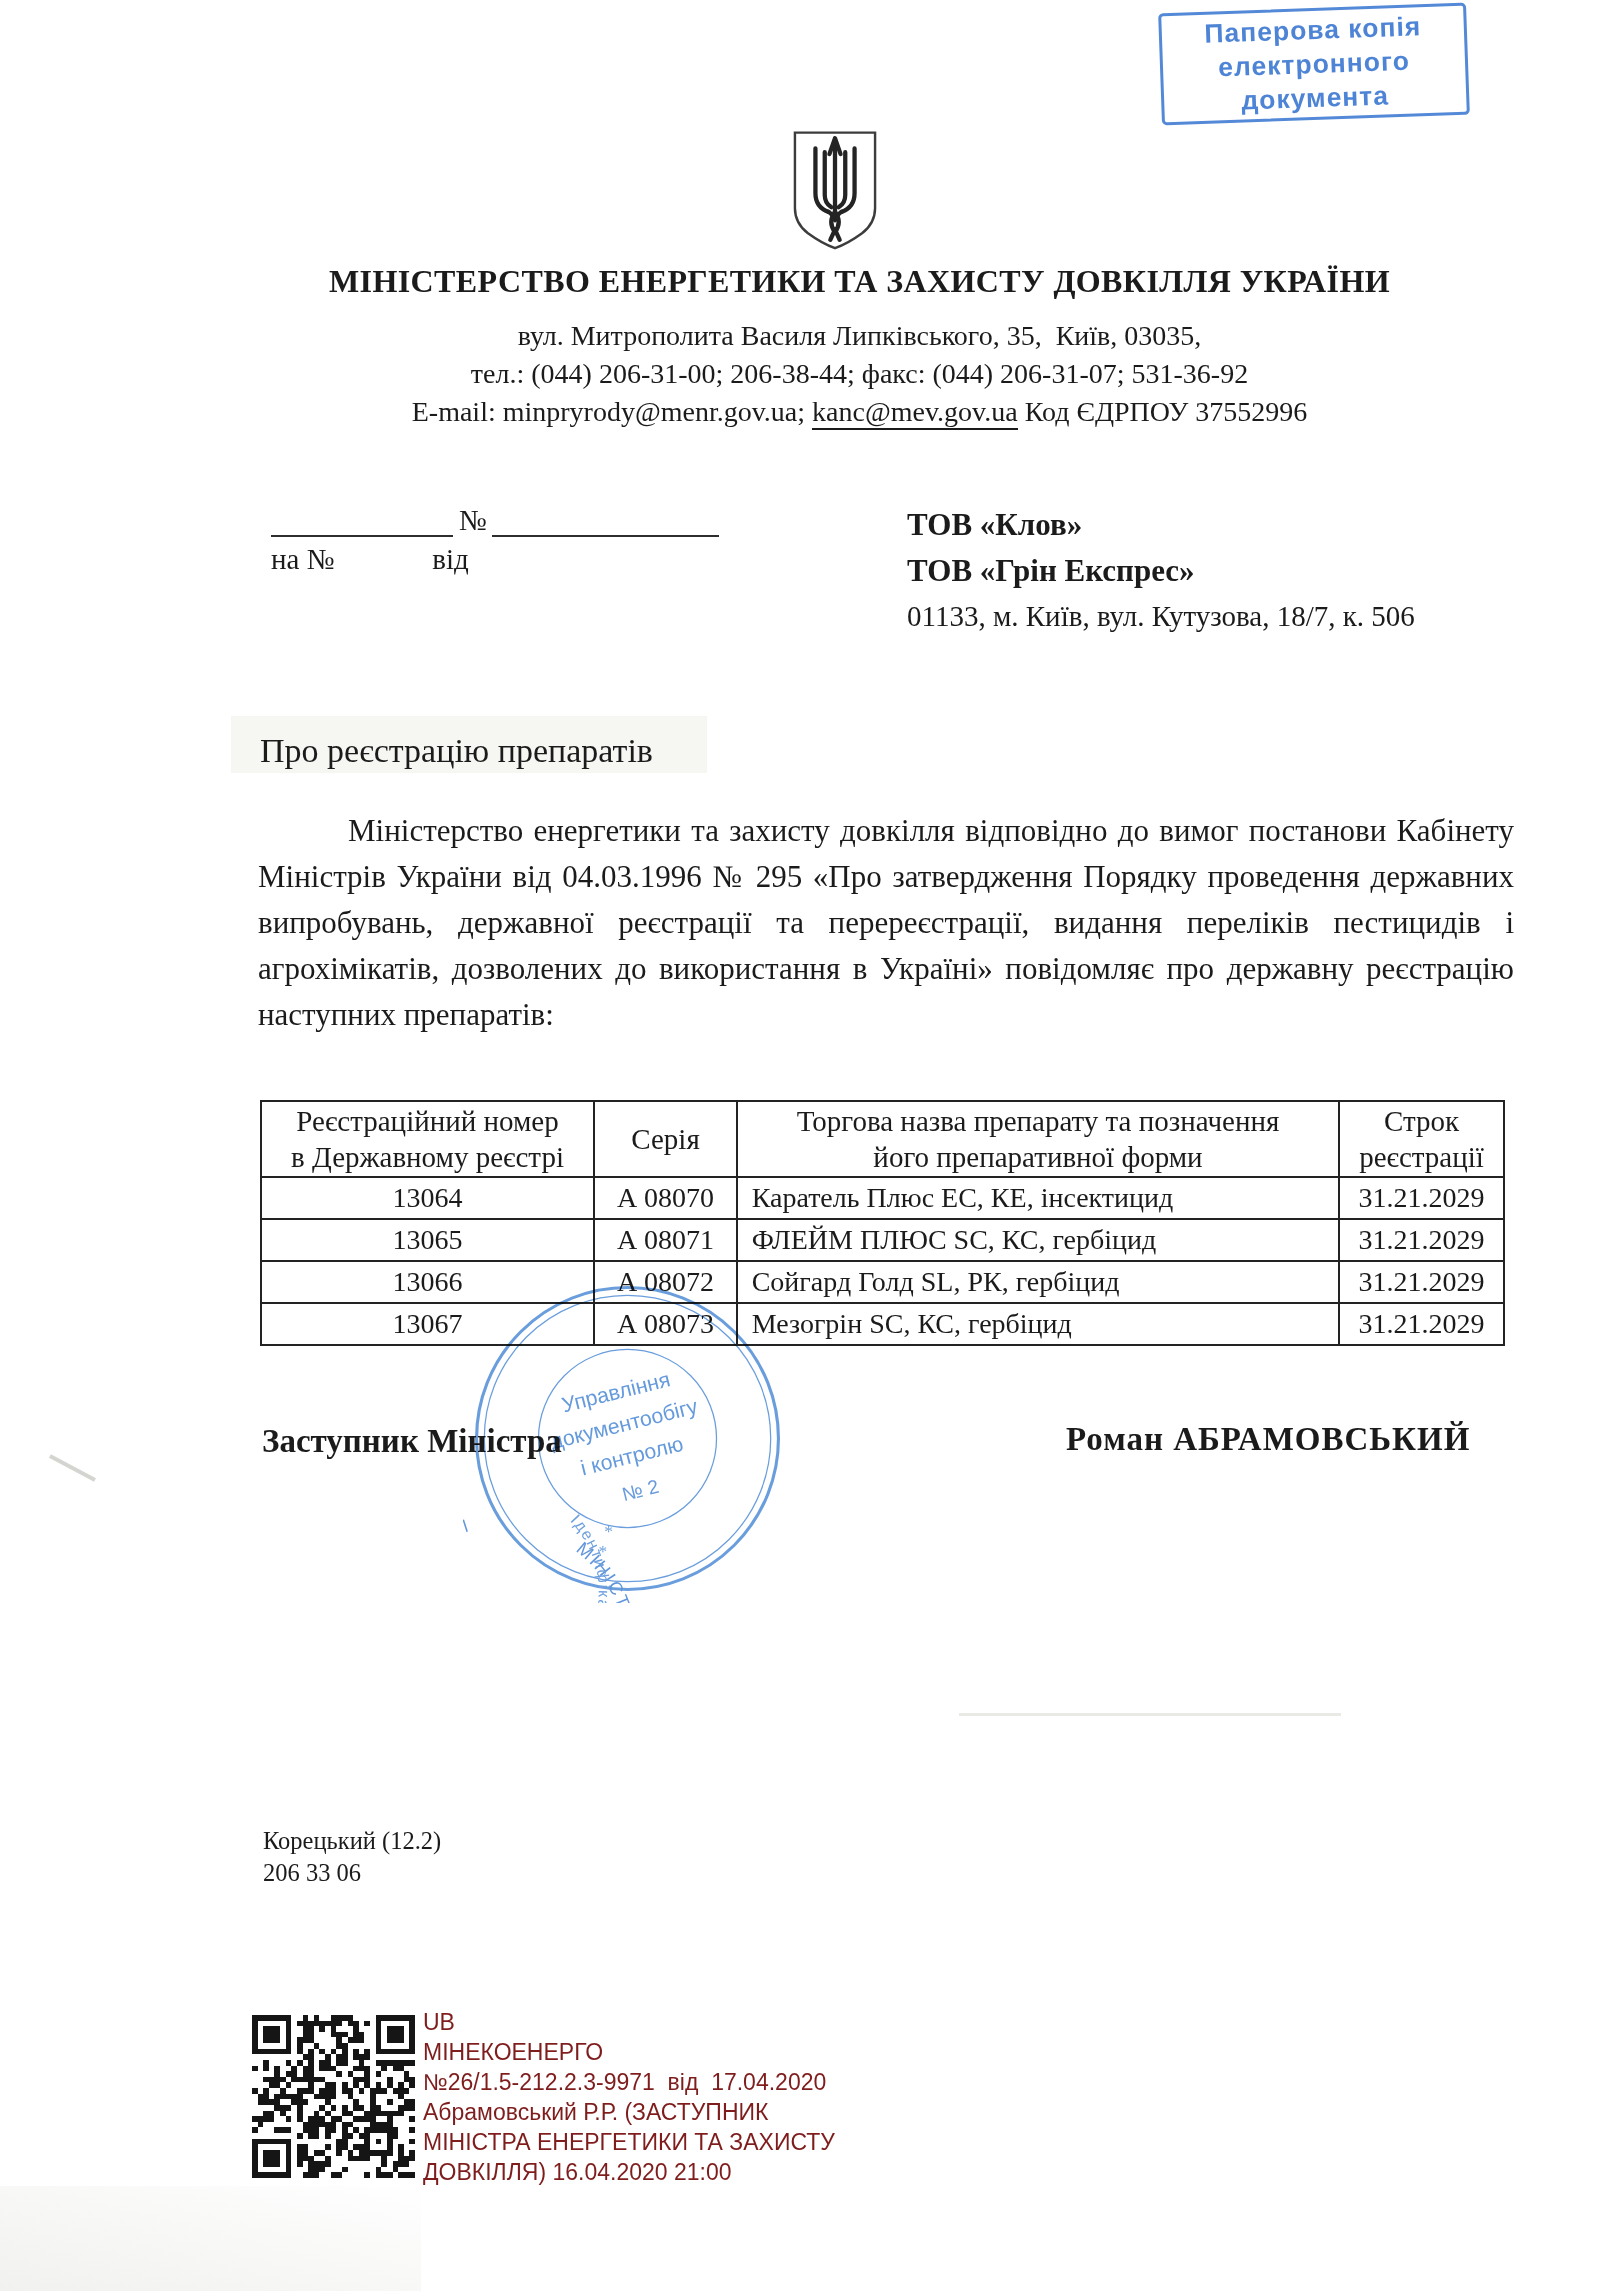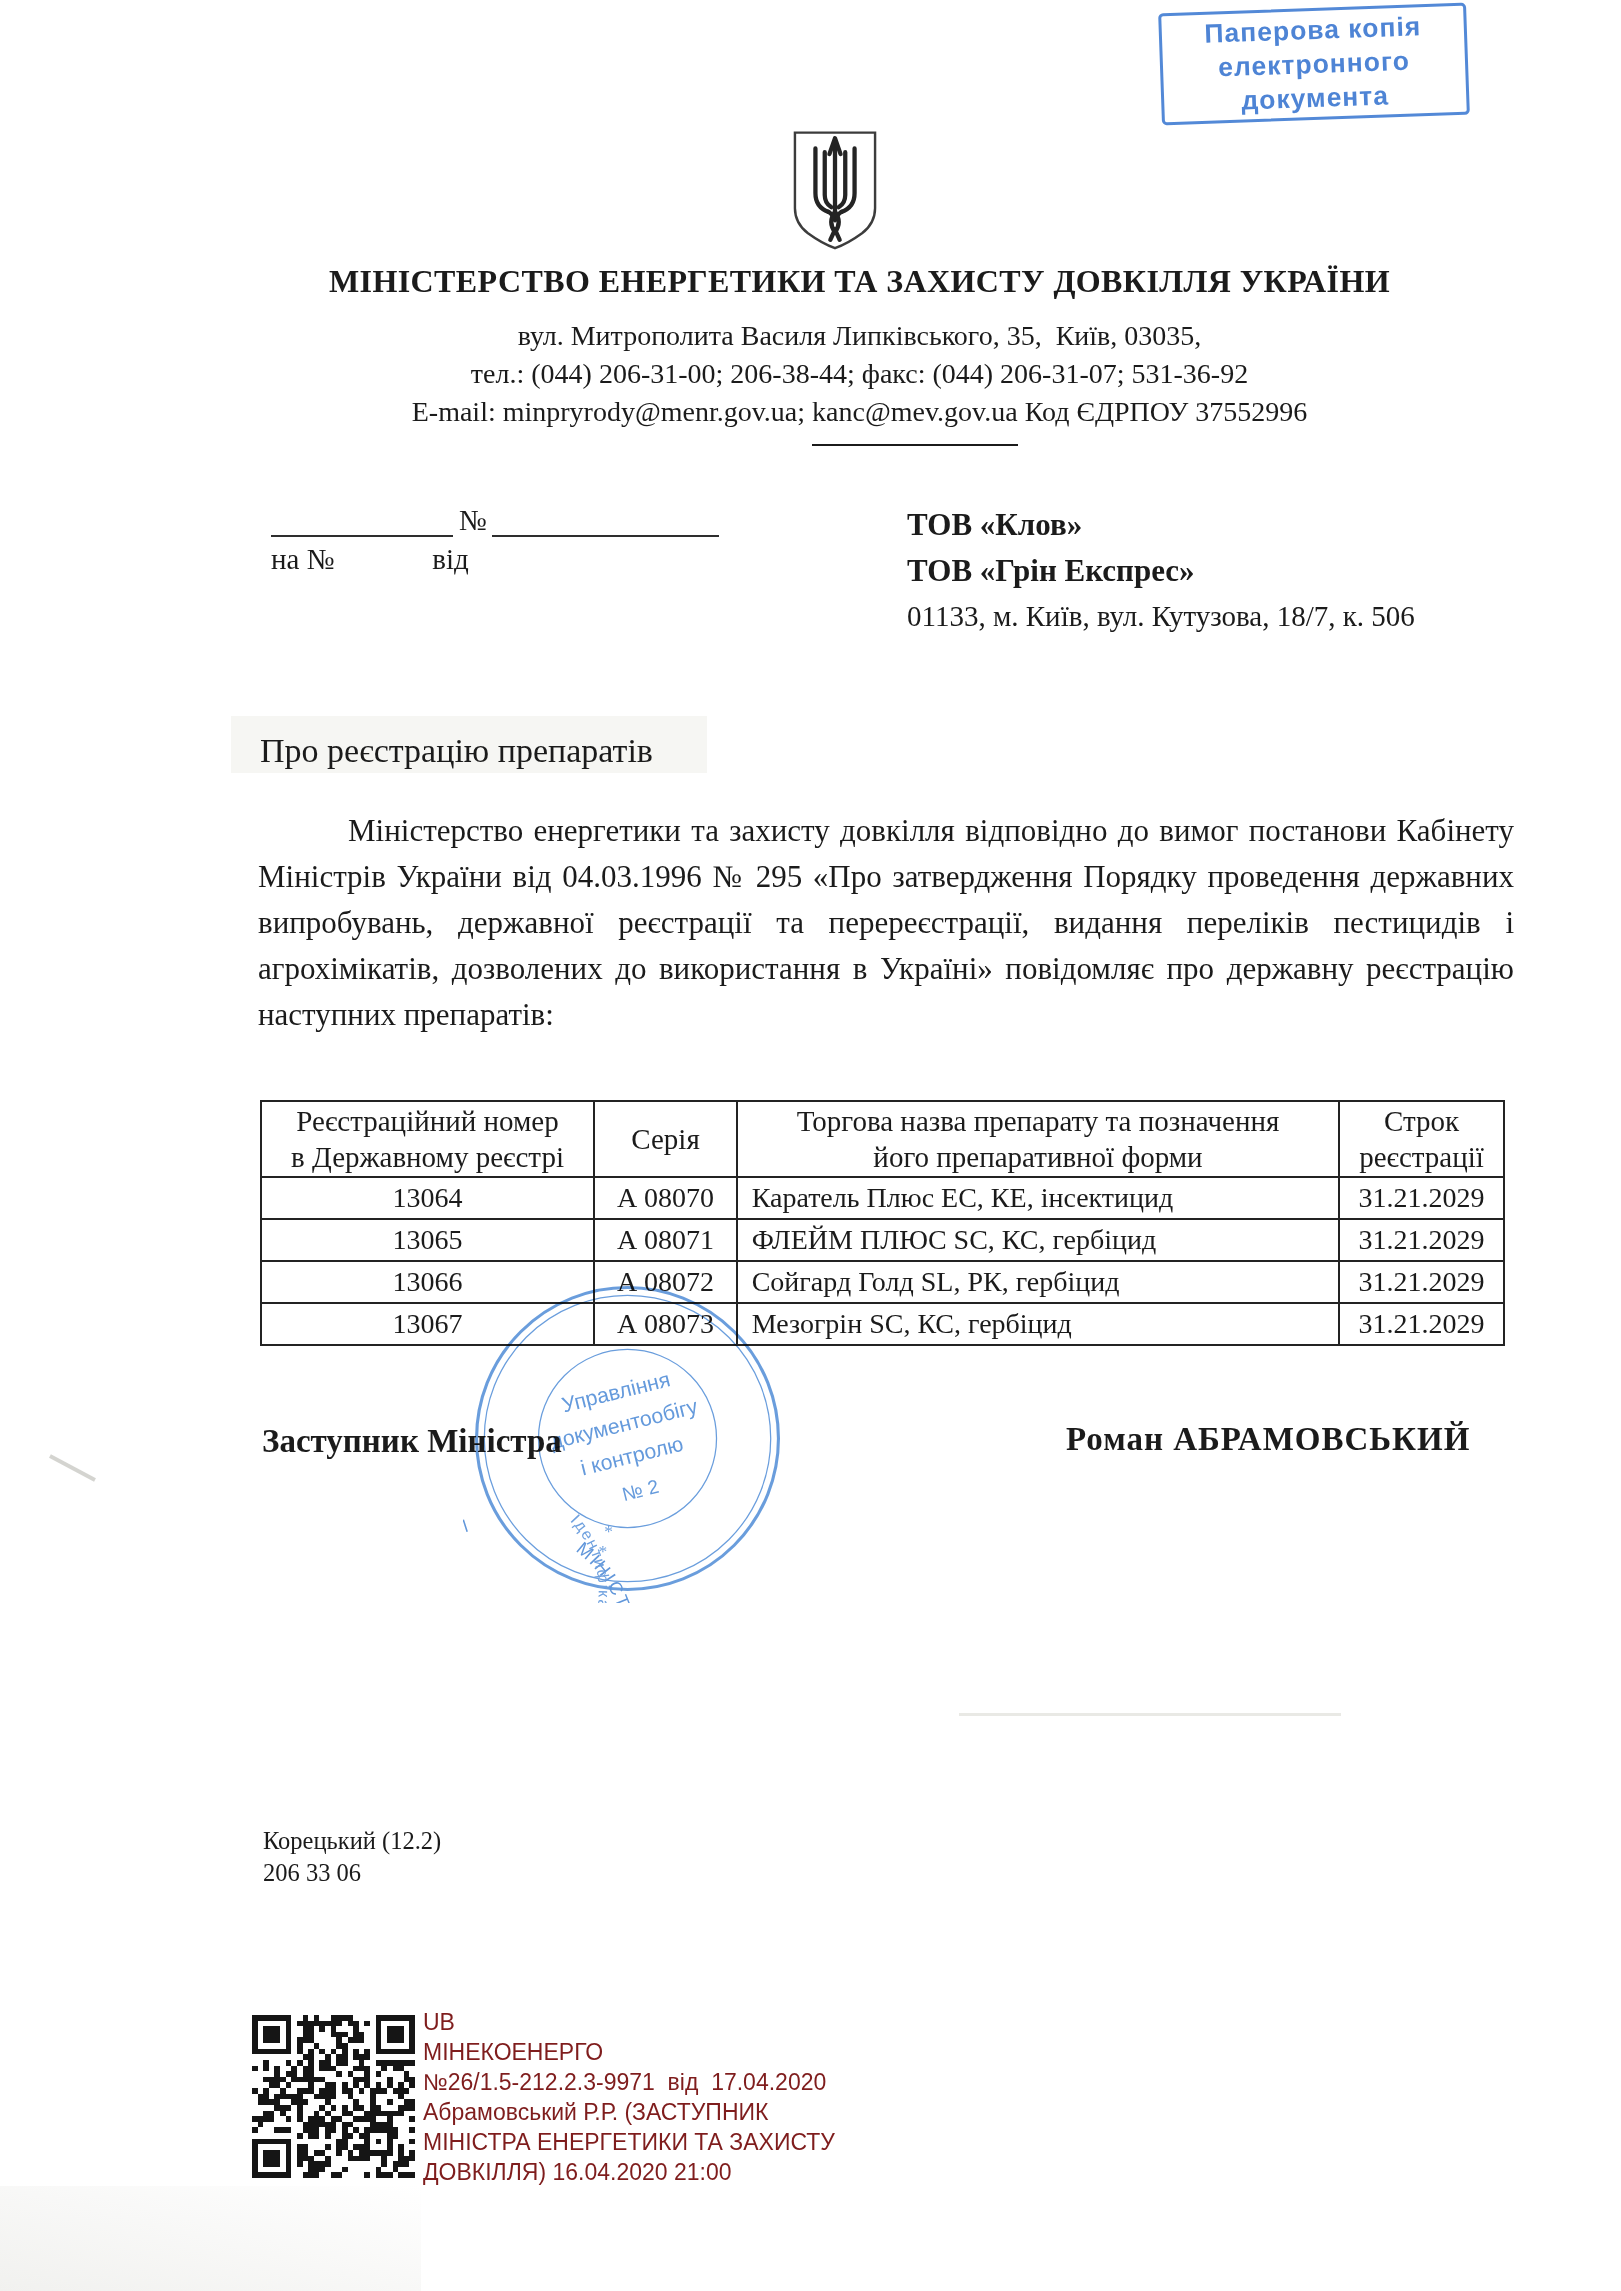--- a/index.html
+++ b/index.html
@@ -23,21 +23,21 @@
     font-family:"Liberation Sans","DejaVu Sans",sans-serif;
     font-size:26.5px;font-weight:bold;line-height:34px;color:#3f7ad2;letter-spacing:1px;
   }
   
   .emblem{position:absolute;left:786px;top:128px;z-index:1;}
   
   .head-center{position:absolute;left:193px;top:263px;width:1333px;text-align:center;z-index:1;}
   .ministry-title{font-size:32px;font-weight:bold;letter-spacing:0.4px;white-space:pre;}
   .contact{margin-top:17px;font-size:28px;line-height:38px;}
   .contact div{white-space:pre;}
-  .u{border-bottom:2px solid #1b1b1b;padding-bottom:17px;}
+  .u{border-bottom:2px solid #1b1b1b;padding-bottom:1px;}
   
   .ref{position:absolute;left:271px;top:504px;z-index:1;font-size:29px;}
   .ref .line1 span.bl{display:inline-block;border-bottom:2px solid #2e2e2e;height:29px;vertical-align:bottom;}
   .ref .l1a{width:182px;}
   .ref .l1b{width:227px;}
   .ref .nosym{padding:0 5.9px;}
   .ref .line2{margin-top:5.9px;}
   .ref .vid{margin-left:98px;}
   
   .recipients{position:absolute;left:907px;top:502px;width:588px;z-index:1;}

